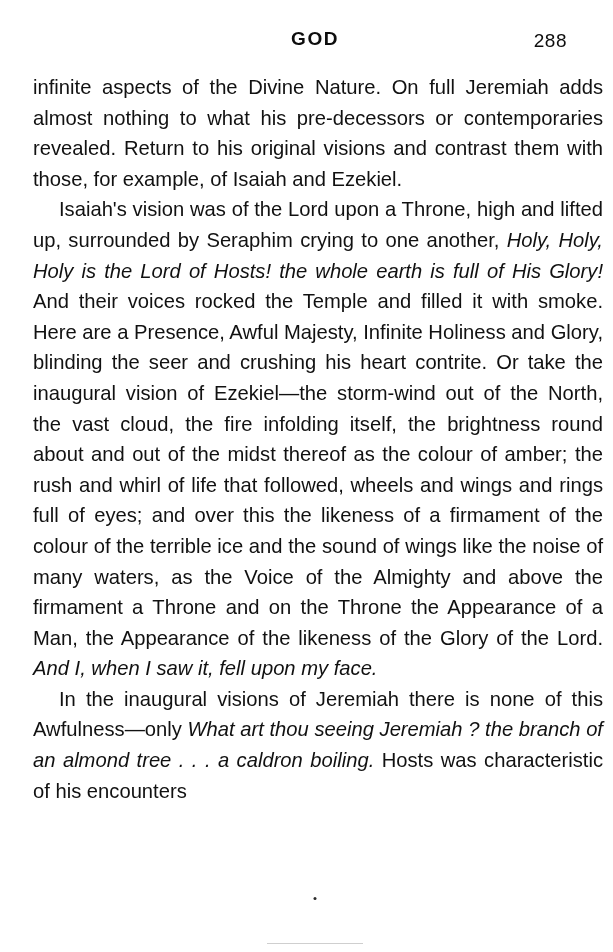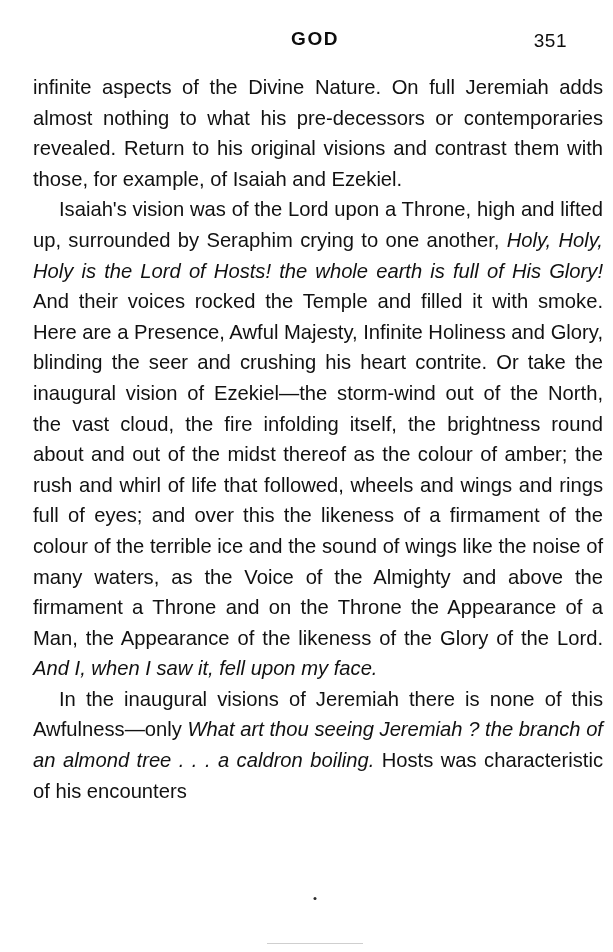--- a/index.html
+++ b/index.html
@@ -82,21 +82,21 @@
     background: #cfcfcf;
   }
 </style>
 </head>
 <body>
 
 <div class="page">
 
   <div class="header">
     <div class="running-head">GOD</div>
-    <div class="folio">351</div>
+    <div class="folio">288</div>
   </div>
 
   <div class="body">
     <p><span>infinite aspects of the Divine Nature.   On full Jeremiah adds almost nothing to what his pre-decessors or contemporaries revealed.   Return to his original visions and contrast them with those, for example, of Isaiah and Ezekiel.</span></p>
     <p class="indent"><span>Isaiah's vision was of the Lord upon a Throne, high and lifted up, surrounded by Seraphim crying to one another, </span><span class="it">Holy, Holy, Holy is the Lord of Hosts! the whole earth is full of His Glory!</span><span> And their voices rocked the Temple and filled it with smoke.   Here are a Presence, Awful Majesty, Infinite Holiness and Glory, blinding the seer and crushing his heart contrite.   Or take the inaugural vision of Ezekiel—the storm-wind out of the North, the vast cloud, the fire infolding itself, the brightness round about and out of the midst thereof as the colour of amber; the rush and whirl of life that followed, wheels and wings and rings full of eyes; and over this the likeness of a firmament of the colour of the terrible ice and the sound of wings like the noise of many waters, as the Voice of the Almighty and above the firmament a Throne and on the Throne the Appearance of a Man, the Appearance of the likeness of the Glory of the Lord.   </span><span class="it">And I, when I saw it, fell upon my face.</span></p>
     <p class="indent"><span>In the inaugural visions of Jeremiah there is none of this Awfulness—only </span><span class="it">What art thou seeing Jeremiah ? the branch of an almond tree . . . a caldron boiling.</span><span>   Hosts was characteristic of his encounters</span></p>
   </div>
 
   <div class="footmark"></div>
   <div class="bottomrule"></div>

